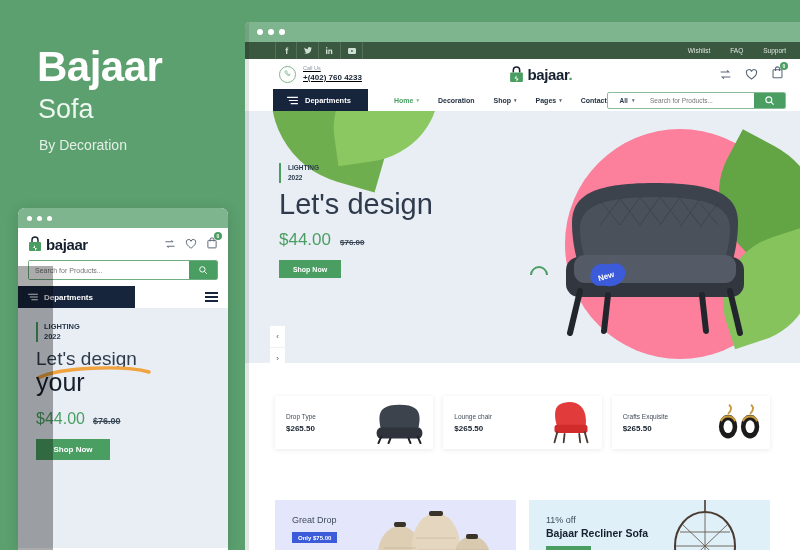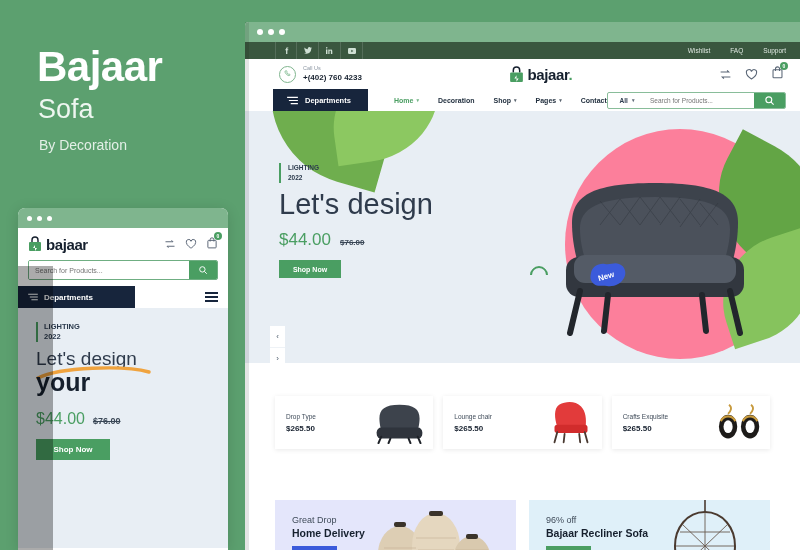--- a/index.html
+++ b/index.html
@@ -77,21 +77,21 @@
   .burger i { display: block; width: 13px; height: 2px; background: #17253c; }
   .mob-hero {
     margin-top: 0; background: #e8eef4; height: 240px;
     position: relative; padding: 14px 0 0 18px;
   }
   .mob-hero .lbl {
     border-left: 2px solid #4a9e62; padding-left: 6px;
     font-size: 7.5px; font-weight: bold; color: #2b3a4d; line-height: 1.35;
   }
   .mob-h1 { font-size: 19px; color: #2f3b4c; font-weight: 400; margin-top: 7px; line-height: 1.05; }
-  .mob-h2 { font-size: 25px; color: #16202e; font-weight: bold; line-height: 1.08; position: relative; }
+  .mob-h2 { font-size: 25px; color: #16202e; font-weight: normal; line-height: 1.08; position: relative; }
   .mob-price { margin-top: 14px; display: flex; align-items: baseline; gap: 8px; }
   .mob-price .new { font-size: 16px; color: #4a9e62; }
   .mob-price .old { font-size: 9px; color: #3a4756; text-decoration: line-through; font-weight: bold; }
   .mob-shop {
     margin-top: 11px; width: 74px; height: 21px; background: #4a9e62;
     color: #fff; font-size: 8px; display: flex; align-items: center;
     justify-content: center; font-weight: bold;
   }
   .mob-shade {
     position: absolute; left: 0; top: 38px; width: 35px; height: 284px;
@@ -120,21 +120,21 @@
     border-right: 1px solid rgba(255,255,255,0.14);
   }
   .social .s:first-child { border-left: 1px solid rgba(255,255,255,0.14); margin-left: 30px; }
   .toplinks { display: flex; gap: 20px; }
   .toplinks a { color: #dfe8e1; font-size: 6.5px; text-decoration: none; }
 
   .headerrow {
     height: 30px; display: flex; align-items: center;
     justify-content: space-between; padding: 0 16px 0 34px; background: #fff;
   }
-  .callus { display: flex; align-items: center; gap: 7px; }
+  .callus { display: flex; align-items: center; gap: 7px; text-decoration: underline; }
   .call-ic {
     width: 17px; height: 17px; border-radius: 50%;
     border: 1px solid #7fb58e; display: flex;
     align-items: center; justify-content: center;
   }
   .call-lbl { font-size: 5.5px; color: #8c97a3; line-height: 1.4; }
   .call-num { font-size: 8px; font-weight: bold; color: #16202e; line-height: 1.2; }
   .dsk-logo { display: flex; align-items: flex-start; gap: 4px; }
   .dsk-logo .logo-text { font-size: 15px; }
   .dsk-icons { display: flex; align-items: center; gap: 13px; }
@@ -557,36 +557,35 @@
         <ellipse cx="37" cy="28" rx="5" ry="7" fill="#fff"></ellipse>
         <path d="M5 22a10 13 0 0 1 16 0" fill="none" stroke="#c79a3e" stroke-width="2.4"></path>
         <path d="M29 22a10 13 0 0 1 16 0" fill="none" stroke="#c79a3e" stroke-width="2.4"></path>
       </svg>
     </div>
   </div>
 
   <div class="promos">
     <div class="promo a">
       <div class="p1">Great Drop</div>
-      <div class="p2">Home Delivery</div>
       <span class="badge blue">Only $75.00</span>
       <svg style="position:absolute;right:18px;bottom:-8px" width="128" height="72" viewBox="0 0 128 72">
         <ellipse cx="30" cy="46" rx="22" ry="28" fill="#ddceb4"></ellipse>
         <ellipse cx="66" cy="38" rx="24" ry="33" fill="#e5d7bf"></ellipse>
         <ellipse cx="102" cy="52" rx="19" ry="24" fill="#d9c9ae"></ellipse>
         <rect x="24" y="14" width="12" height="5" rx="2" fill="#3a332a"></rect>
         <rect x="59" y="3" width="14" height="5" rx="2" fill="#3a332a"></rect>
         <rect x="96" y="26" width="12" height="5" rx="2" fill="#3a332a"></rect>
         <g stroke="#c2ae90" stroke-width="0.7" opacity="0.8">
           <path d="M14 40h32M16 50h28M18 60h24M46 30h40M48 42h36M50 54h32M86 42h32M88 54h28"></path>
         </g>
       </svg>
     </div>
     <div class="promo b">
-      <div class="p1">96% off</div>
+      <div class="p1">11% off</div>
       <div class="p2">Bajaar Recliner Sofa</div>
       <span class="badge green">Only $75.00</span>
       <svg style="position:absolute;right:22px;top:0" width="86" height="78" viewBox="0 0 86 78">
         <path d="M43 0v12" stroke="#4a3a30" stroke-width="1.6"></path>
         <path d="M43 12c18 0 30 16 30 34S60 78 43 78 13 64 13 46 25 12 43 12z" fill="none" stroke="#4a3a30" stroke-width="2"></path>
         <g stroke="#5c4a3c" stroke-width="0.9" opacity="0.9">
           <path d="M43 12v66M20 24l46 44M66 24L20 68M14 46h58M18 32h50M18 60h50"></path>
         </g>
         <ellipse cx="46" cy="66" rx="17" ry="9" fill="#e8c9a0"></ellipse>
       </svg>

